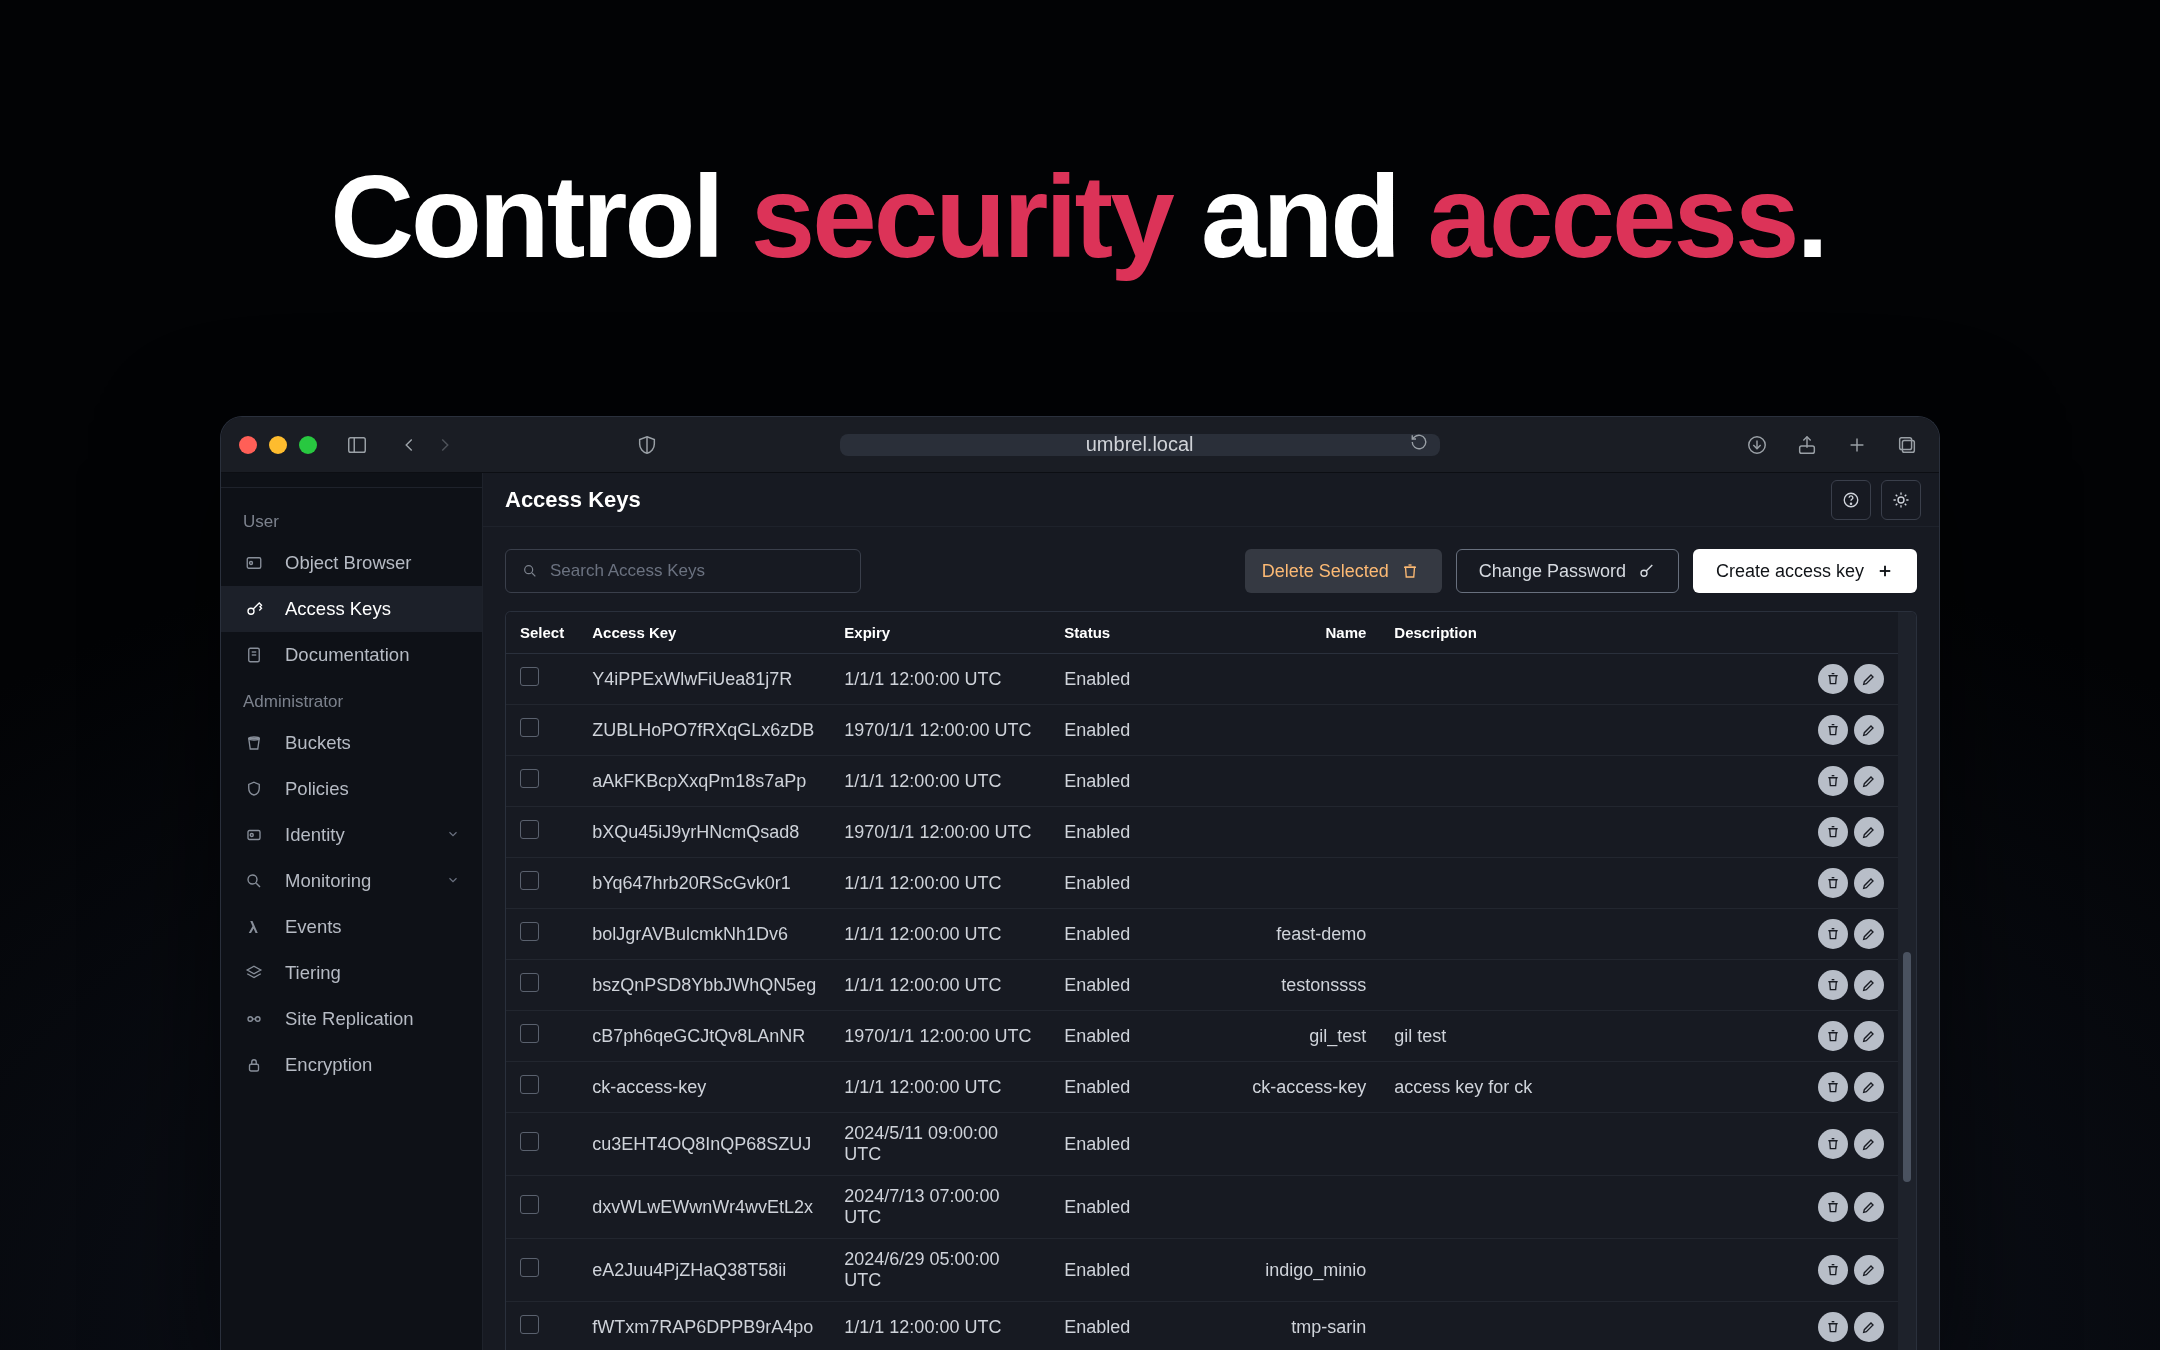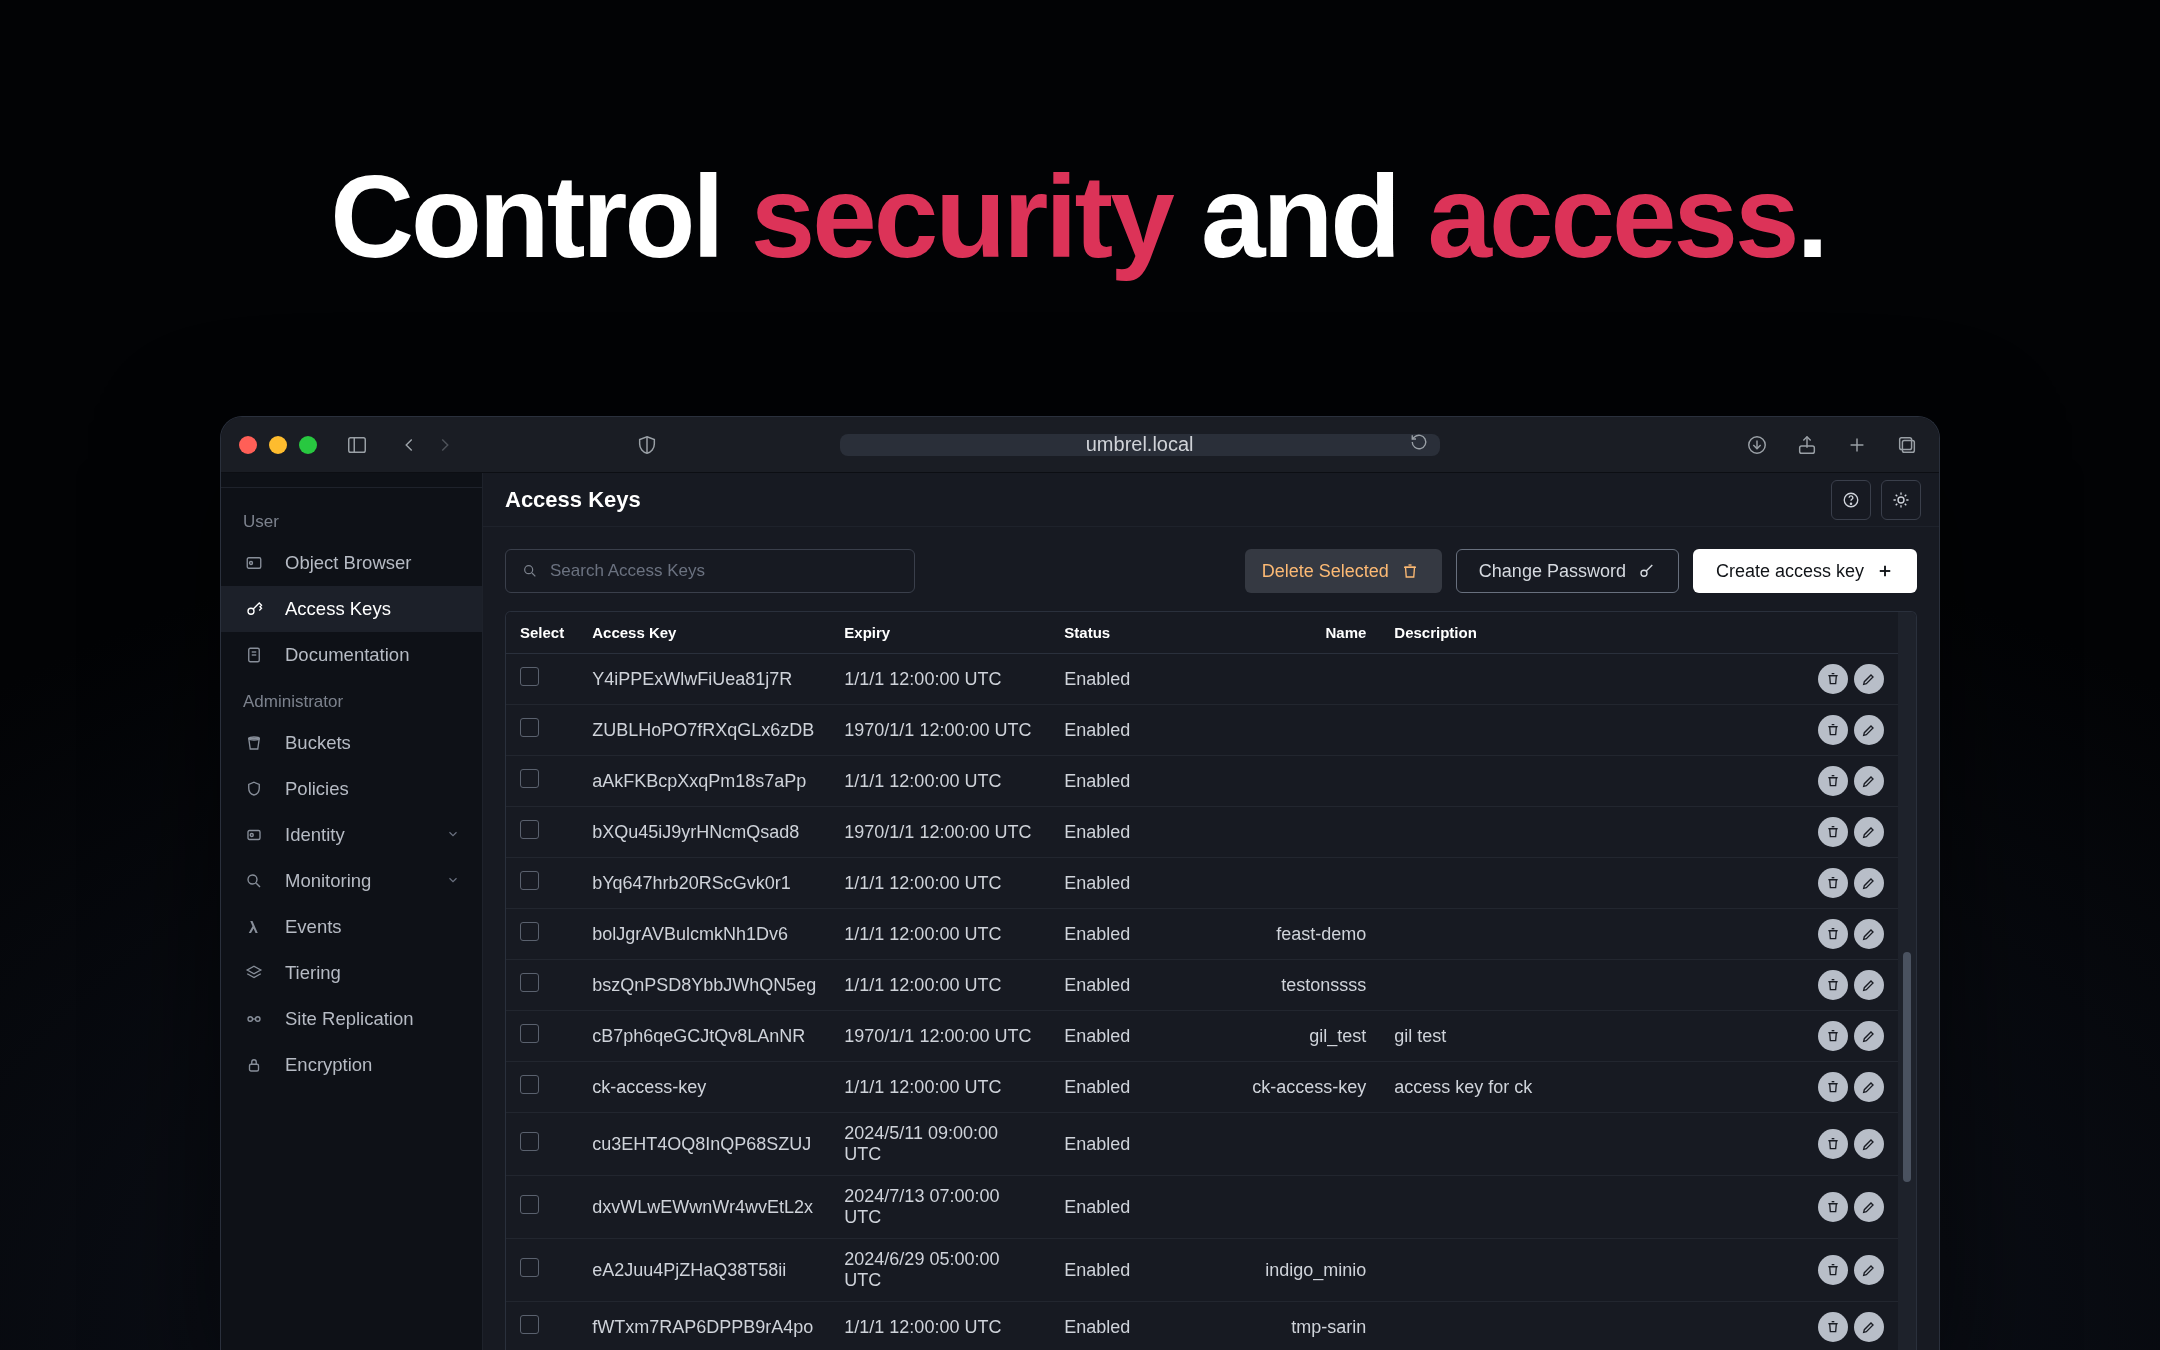--- a/index.html
+++ b/index.html
@@ -111,21 +111,21 @@
   }
   .page-title { font-size:22px; font-weight:600; color:#fff; margin-left:4px; }
   .top-right { margin-left:auto; display:flex; gap:10px; }
   .icon-btn-sq { width:40px; height:40px; border:1px solid #3a3f4b; border-radius:6px; display:flex; align-items:center; justify-content:center; color:#cfd3da; cursor:pointer; }
 
   .action-row {
     padding: 22px 22px 18px 22px;
     display:flex; align-items:center; gap:14px;
   }
   .search-box {
-    width:410px; height:44px;
+    width:356px; height:44px;
     border:1px solid #3a3f4b; border-radius:6px;
     background:#171a22;
     display:flex; align-items:center; gap:12px;
     padding: 0 16px;
     color:#7c828d;
     font-size:17px;
   }
   .search-box input {
     flex:1; background:transparent; border:none; outline:none;
     color:#cfd3da; font-size:17px;

